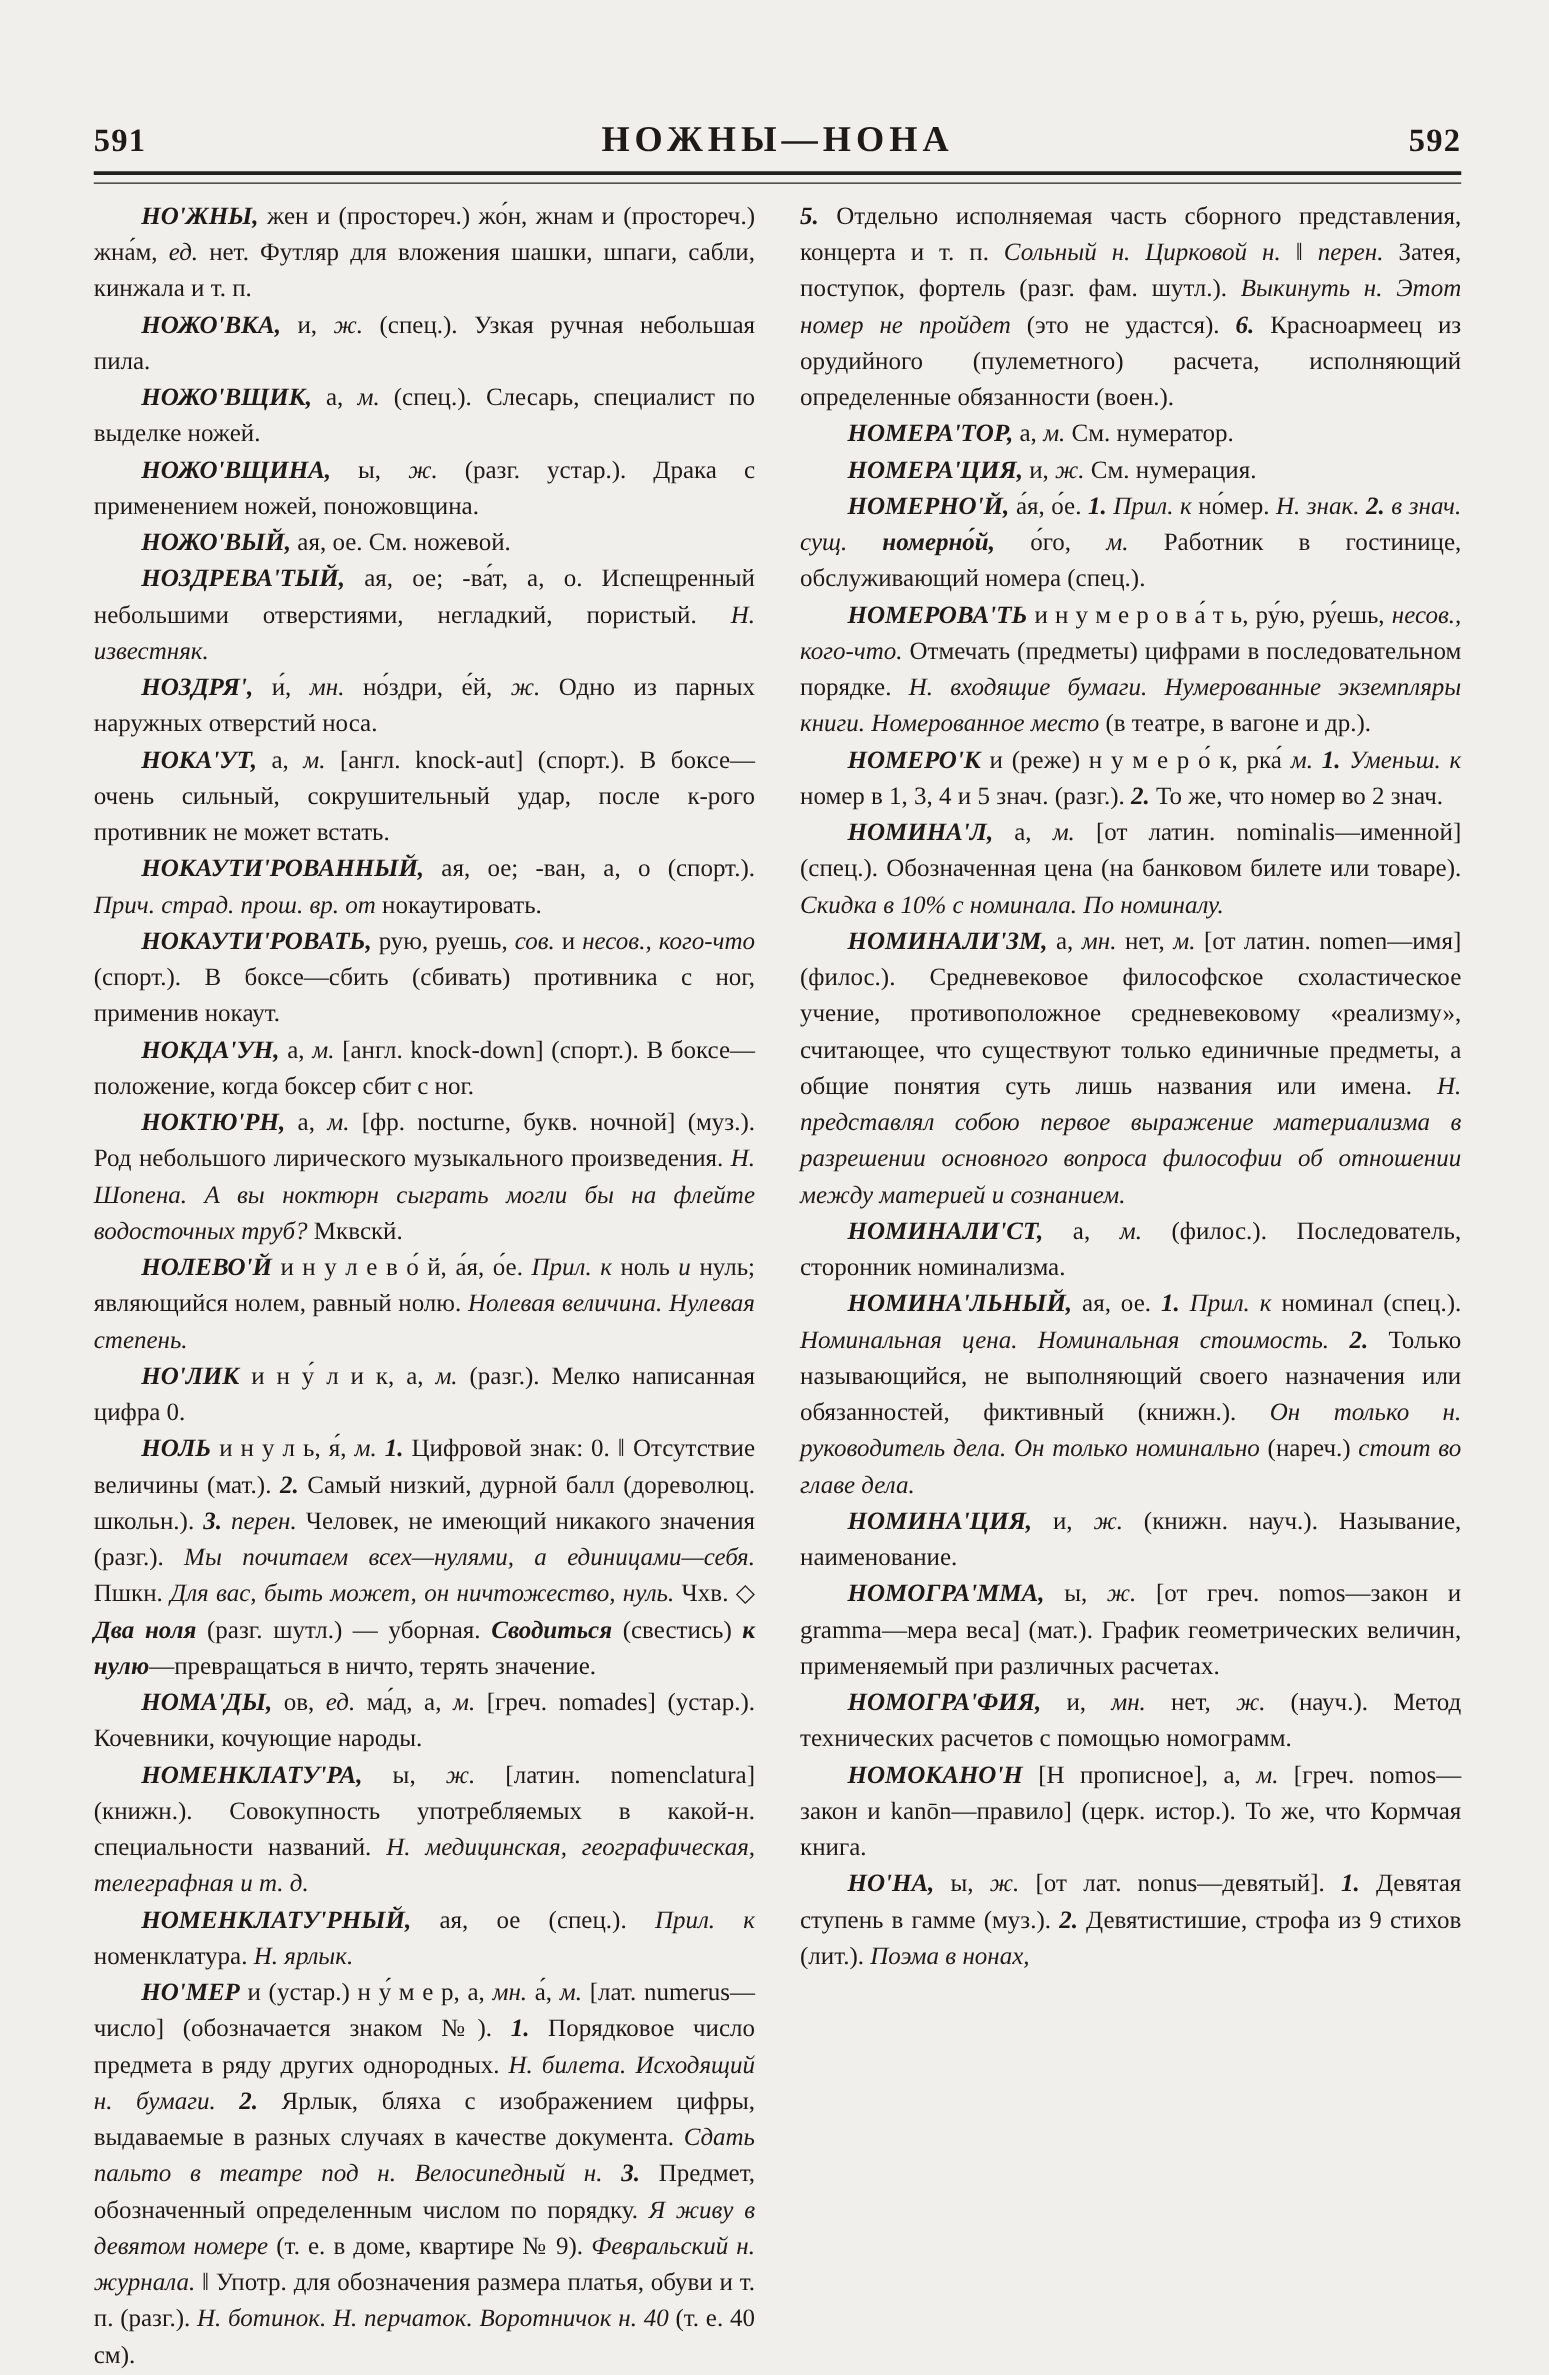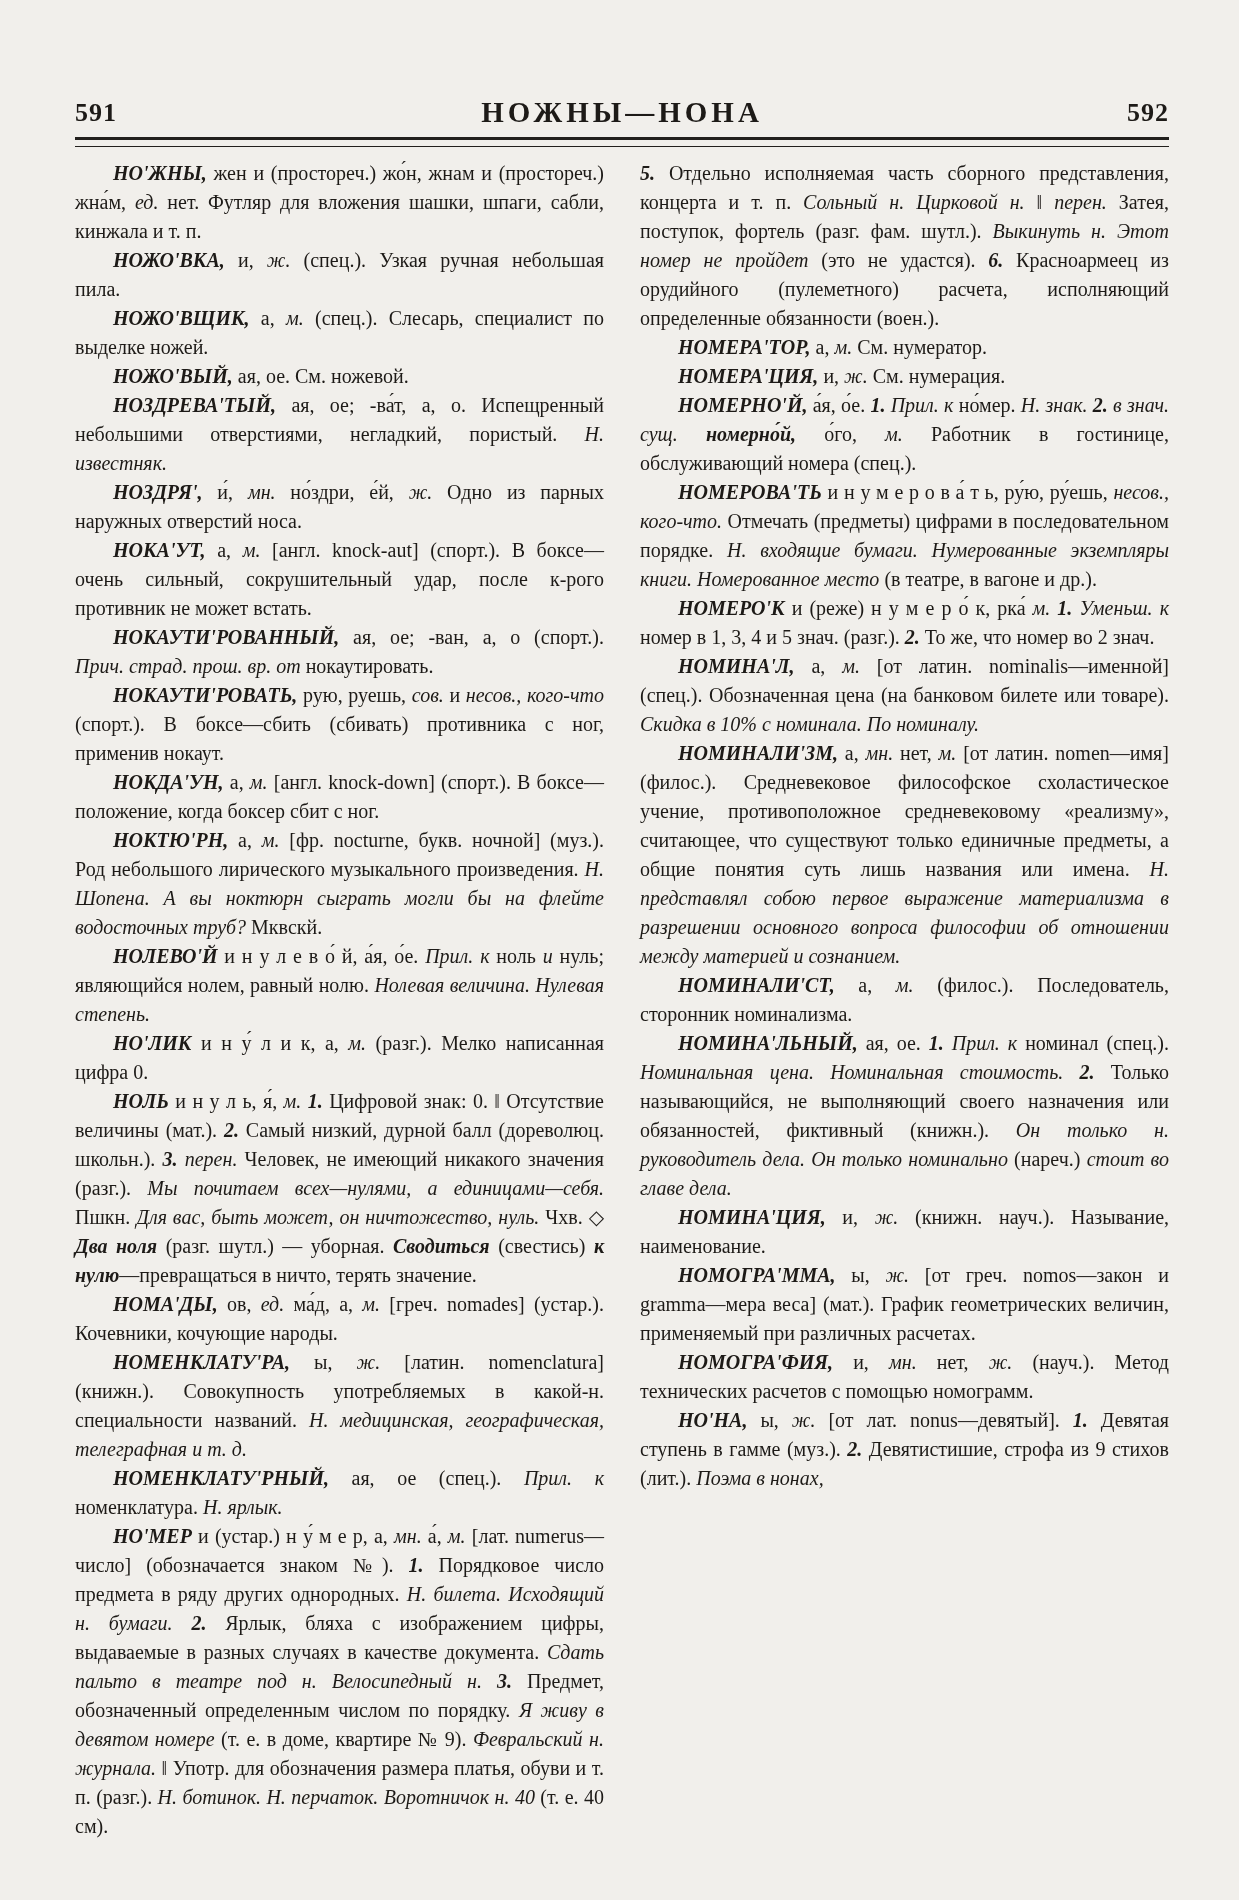--- a/index.html
+++ b/index.html
@@ -58,20 +58,21 @@
     <span class="pagenum left">591</span>
     <span class="running-title">НОЖНЫ—НОНА</span>
     <span class="pagenum right">592</span>
   </div>
   <div class="double-rule"></div>
   <div class="columns">
     <div class="column">
         <p class="entry"><span class="run-b">НО'ЖНЫ,</span><span> жен и (простореч.) жо́н, жнам и (простореч.) жна́м, </span><span class="run-i">ед.</span><span> нет. Футляр для вложения шашки, шпаги, сабли, кинжала и т. п.</span></p>
         <p class="entry"><span class="run-b">НОЖО'ВКА,</span><span> и, </span><span class="run-i">ж.</span><span> (спец.). Узкая ручная небольшая пила.</span></p>
         <p class="entry"><span class="run-b">НОЖО'ВЩИК,</span><span> а, </span><span class="run-i">м.</span><span> (спец.). Слесарь, специалист по выделке ножей.</span></p>
+        <p class="entry"><span class="run-b">НОЖО'ВЩИНА,</span><span> ы, </span><span class="run-i">ж.</span><span> (разг. устар.). Драка с применением ножей, поножовщина.</span></p>
         <p class="entry"><span class="run-b">НОЖО'ВЫЙ,</span><span> ая, ое. См. ножевой.</span></p>
         <p class="entry"><span class="run-b">НОЗДРЕВА'ТЫЙ,</span><span> ая, ое; -ва́т, а, о. Испещренный небольшими отверстиями, негладкий, пористый. </span><span class="run-i">Н. известняк.</span></p>
         <p class="entry"><span class="run-b">НОЗДРЯ',</span><span> и́, </span><span class="run-i">мн.</span><span> но́здри, е́й, </span><span class="run-i">ж.</span><span> Одно из парных наружных отверстий носа.</span></p>
         <p class="entry"><span class="run-b">НОКА'УТ,</span><span> а, </span><span class="run-i">м.</span><span> [англ. knock-aut] (спорт.). В боксе—очень сильный, сокрушительный удар, после к-рого противник не может встать.</span></p>
         <p class="entry"><span class="run-b">НОКАУТИ'РОВАННЫЙ,</span><span> ая, ое; -ван, а, о (спорт.). </span><span class="run-i">Прич. страд. прош. вр. от</span><span> нокаутировать.</span></p>
         <p class="entry"><span class="run-b">НОКАУТИ'РОВАТЬ,</span><span> рую, руешь, </span><span class="run-i">сов.</span><span> и </span><span class="run-i">несов., кого-что</span><span> (спорт.). В боксе—сбить (сбивать) противника с ног, применив нокаут.</span></p>
         <p class="entry"><span class="run-b">НОКДА'УН,</span><span> а, </span><span class="run-i">м.</span><span> [англ. knock-down] (спорт.). В боксе—положение, когда боксер сбит с ног.</span></p>
         <p class="entry"><span class="run-b">НОКТЮ'РН,</span><span> а, </span><span class="run-i">м.</span><span> [фр. nocturne, букв. ночной] (муз.). Род небольшого лирического музыкального произведения. </span><span class="run-i">Н. Шопена. А вы ноктюрн сыграть могли бы на флейте водосточных труб?</span><span> Мквскй.</span></p>
         <p class="entry"><span class="run-b">НОЛЕВО'Й</span><span> и н у л е в о́ й, а́я, о́е. </span><span class="run-i">Прил. к</span><span> ноль </span><span class="run-i">и</span><span> нуль; являющийся нолем, равный нолю. </span><span class="run-i">Нолевая величина. Нулевая степень.</span></p>
         <p class="entry"><span class="run-b">НО'ЛИК</span><span> и н у́ л и к, а, </span><span class="run-i">м.</span><span> (разг.). Мелко написанная цифра 0.</span></p>
@@ -88,16 +89,17 @@
         <p class="entry"><span class="run-b">НОМЕРНО'Й,</span><span> а́я, о́е. </span><span class="run-b">1.</span><span> </span><span class="run-i">Прил. к</span><span> но́мер. </span><span class="run-i">Н. знак.</span><span> </span><span class="run-b">2.</span><span> </span><span class="run-i">в знач. сущ.</span><span> </span><span class="run-b">номерно́й,</span><span> о́го, </span><span class="run-i">м.</span><span> Работник в гостинице, обслуживающий номера (спец.).</span></p>
         <p class="entry"><span class="run-b">НОМЕРОВА'ТЬ</span><span> и н у м е р о в а́ т ь, ру́ю, ру́ешь, </span><span class="run-i">несов., кого-что.</span><span> Отмечать (предметы) цифрами в последовательном порядке. </span><span class="run-i">Н. входящие бумаги. Нумерованные экземпляры книги. Номерованное место</span><span> (в театре, в вагоне и др.).</span></p>
         <p class="entry"><span class="run-b">НОМЕРО'К</span><span> и (реже) н у м е р о́ к, рка́ </span><span class="run-i">м.</span><span> </span><span class="run-b">1.</span><span> </span><span class="run-i">Уменьш. к</span><span> номер в 1, 3, 4 и 5 знач. (разг.). </span><span class="run-b">2.</span><span> То же, что номер во 2 знач.</span></p>
         <p class="entry"><span class="run-b">НОМИНА'Л,</span><span> а, </span><span class="run-i">м.</span><span> [от латин. nominalis—именной] (спец.). Обозначенная цена (на банковом билете или товаре). </span><span class="run-i">Скидка в 10% с номинала. По номиналу.</span></p>
         <p class="entry"><span class="run-b">НОМИНАЛИ'ЗМ,</span><span> а, </span><span class="run-i">мн.</span><span> нет, </span><span class="run-i">м.</span><span> [от латин. nomen—имя] (филос.). Средневековое философское схоластическое учение, противоположное средневековому «реализму», считающее, что существуют только единичные предметы, а общие понятия суть лишь названия или имена. </span><span class="run-i">Н. представлял собою первое выражение материализма в разрешении основного вопроса философии об отношении между материей и сознанием.</span></p>
         <p class="entry"><span class="run-b">НОМИНАЛИ'СТ,</span><span> а, </span><span class="run-i">м.</span><span> (филос.). Последователь, сторонник номинализма.</span></p>
         <p class="entry"><span class="run-b">НОМИНА'ЛЬНЫЙ,</span><span> ая, ое. </span><span class="run-b">1.</span><span> </span><span class="run-i">Прил. к</span><span> номинал (спец.). </span><span class="run-i">Номинальная цена. Номинальная стоимость.</span><span> </span><span class="run-b">2.</span><span> Только называющийся, не выполняющий своего назначения или обязанностей, фиктивный (книжн.). </span><span class="run-i">Он только н. руководитель дела. Он только номинально</span><span> (нареч.) </span><span class="run-i">стоит во главе дела.</span></p>
         <p class="entry"><span class="run-b">НОМИНА'ЦИЯ,</span><span> и, </span><span class="run-i">ж.</span><span> (книжн. науч.). Называние, наименование.</span></p>
         <p class="entry"><span class="run-b">НОМОГРА'ММА,</span><span> ы, </span><span class="run-i">ж.</span><span> [от греч. nomos—закон и gramma—мера веса] (мат.). График геометрических величин, применяемый при различных расчетах.</span></p>
         <p class="entry"><span class="run-b">НОМОГРА'ФИЯ,</span><span> и, </span><span class="run-i">мн.</span><span> нет, </span><span class="run-i">ж.</span><span> (науч.). Метод технических расчетов с помощью номограмм.</span></p>
+        <p class="entry"><span class="run-b">НОМОКАНО'Н</span><span> [Н прописное], а, </span><span class="run-i">м.</span><span> [греч. nomos—закон и kanōn—правило] (церк. истор.). То же, что Кормчая книга.</span></p>
         <p class="entry"><span class="run-b">НО'НА,</span><span> ы, </span><span class="run-i">ж.</span><span> [от лат. nonus—девятый]. </span><span class="run-b">1.</span><span> Девятая ступень в гамме (муз.). </span><span class="run-b">2.</span><span> Девятистишие, строфа из 9 стихов (лит.). </span><span class="run-i">Поэма в нонах,</span></p>
       </div>
   </div>
 </div>
 
 </body></html>

